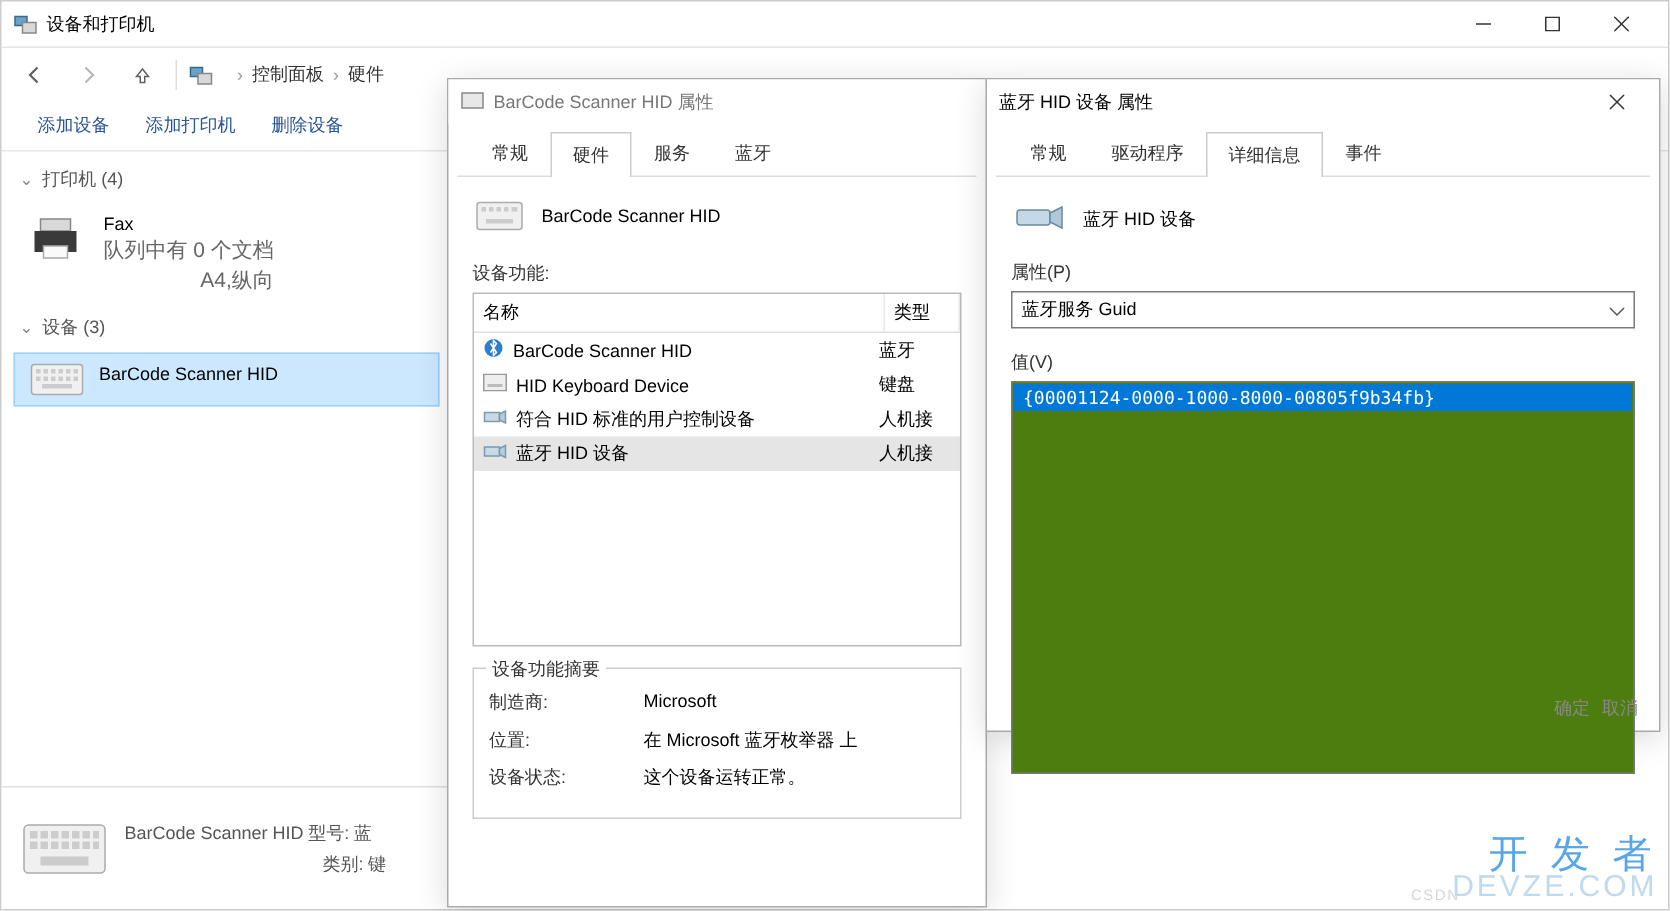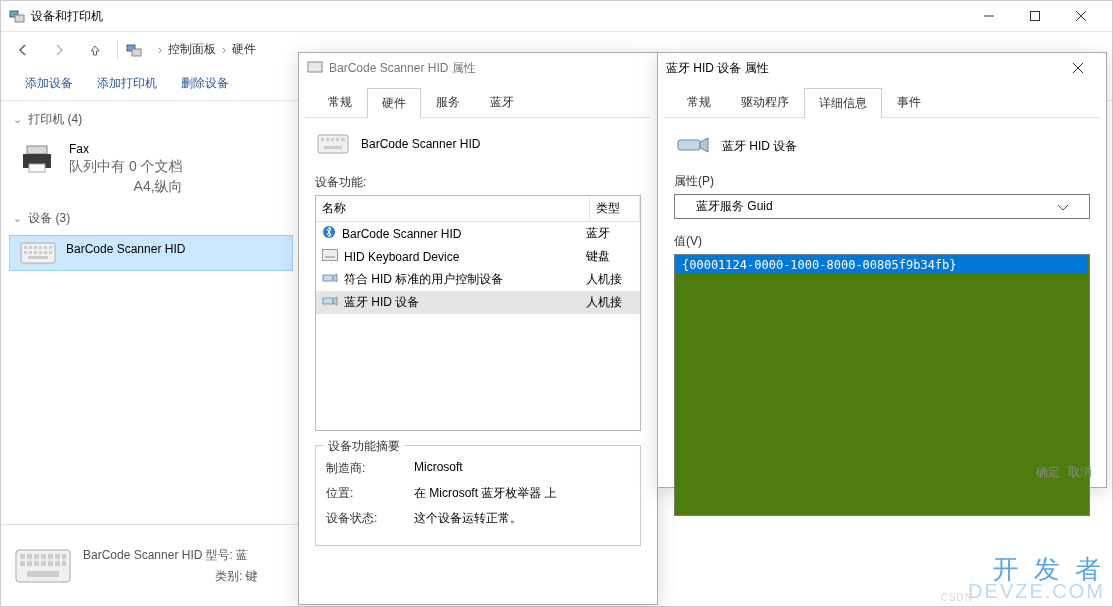--- a/index.html
+++ b/index.html
@@ -52,25 +52,25 @@
 .dev-table .th { padding: 4px 6px; border-right: 1px solid #e8e8e8; }
 .dev-table .th.name { flex: 1; }
 .dev-table .th.type { width: 50px; }
 .dev-row { display: flex; padding: 3px 6px; align-items: center; }
 .dev-row.selected { background: #e5e5e5; }
 .dev-row .c1 { flex: 1; display: flex; align-items: center; gap: 6px; }
 .dev-row .c2 { width: 48px; }
 .dev-table-body { height: 208px; overflow: hidden; }
 .summary-box { border: 1px solid #ccc; margin-top: 14px; padding: 14px 10px 10px 10px; position: relative; }
 .summary-box .legend { position: absolute; top: -8px; left: 8px; background: #fff; padding: 0 4px; color: #333; }
-.kv { display: flex; gap: 18px; margin-bottom: 8px; }
+.kv { display: flex; gap: 33px; margin-bottom: 8px; }
 .kv .k { width: 70px; color: #333; }
 
 .prop-label { color: #333; margin-bottom: 4px; }
-.select-box { width: 100%; border: 1px solid #7a7a7a; padding: 3px 21px; display: flex; justify-content: space-between; align-items: center; background: #fff; }
+.select-box { width: 100%; border: 1px solid #7a7a7a; padding: 3px 6px; display: flex; justify-content: space-between; align-items: center; background: #fff; }
 .value-list { width: 100%; height: 262px; border: 1px solid #7a7a7a; margin-top: 4px; background: #4d7c0f; }
 .value-row { background: #0078d7; color: #fff; padding: 2px 6px; margin: 1px; font-family: Consolas, monospace; font-size: 12px; }
 
 .watermark { position: absolute; right: 8px; bottom: 20px; font-size: 26px; color: #58a6e6; letter-spacing: 4px; font-weight: 300; pointer-events: none; }
 .watermark2 { position: absolute; right: 8px; bottom: 4px; font-size: 20px; color: #bfd9ee; letter-spacing: 2px; pointer-events: none; }
 .csdn { position: absolute; right: 140px; bottom: 4px; color: #d7d7d7; font-size: 10px; letter-spacing: 1px; }
 
 
 .printer-icon, .kbd-icon, .bt-icon, .hid-icon, .devprn-icon { display: inline-flex; }
 </style>

